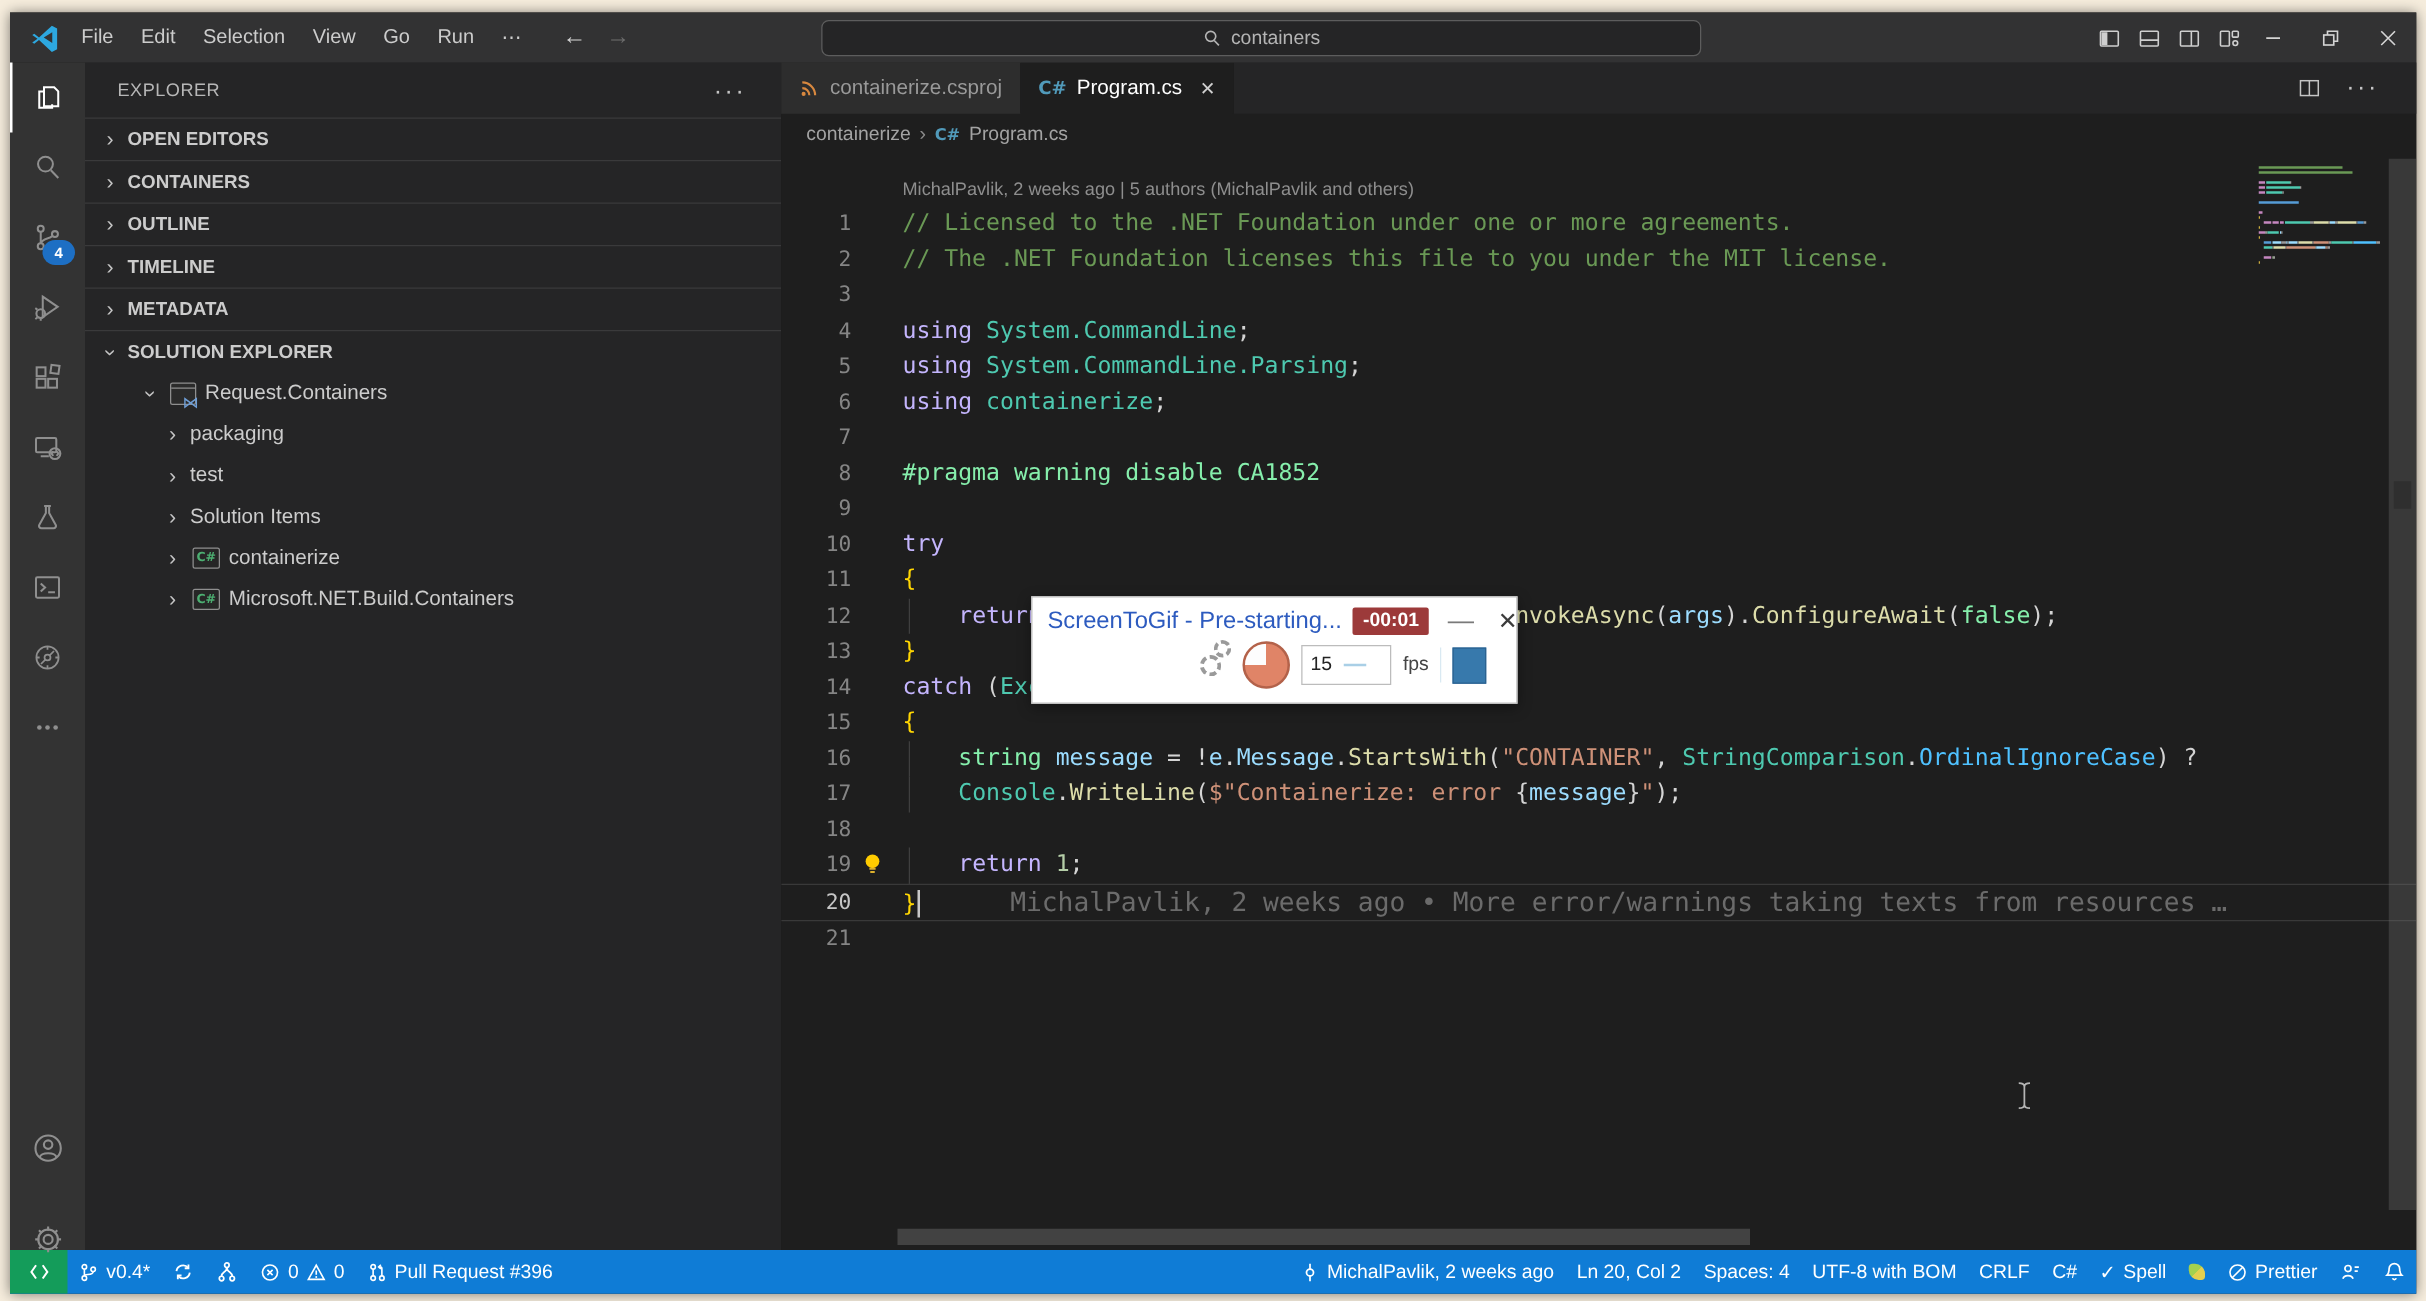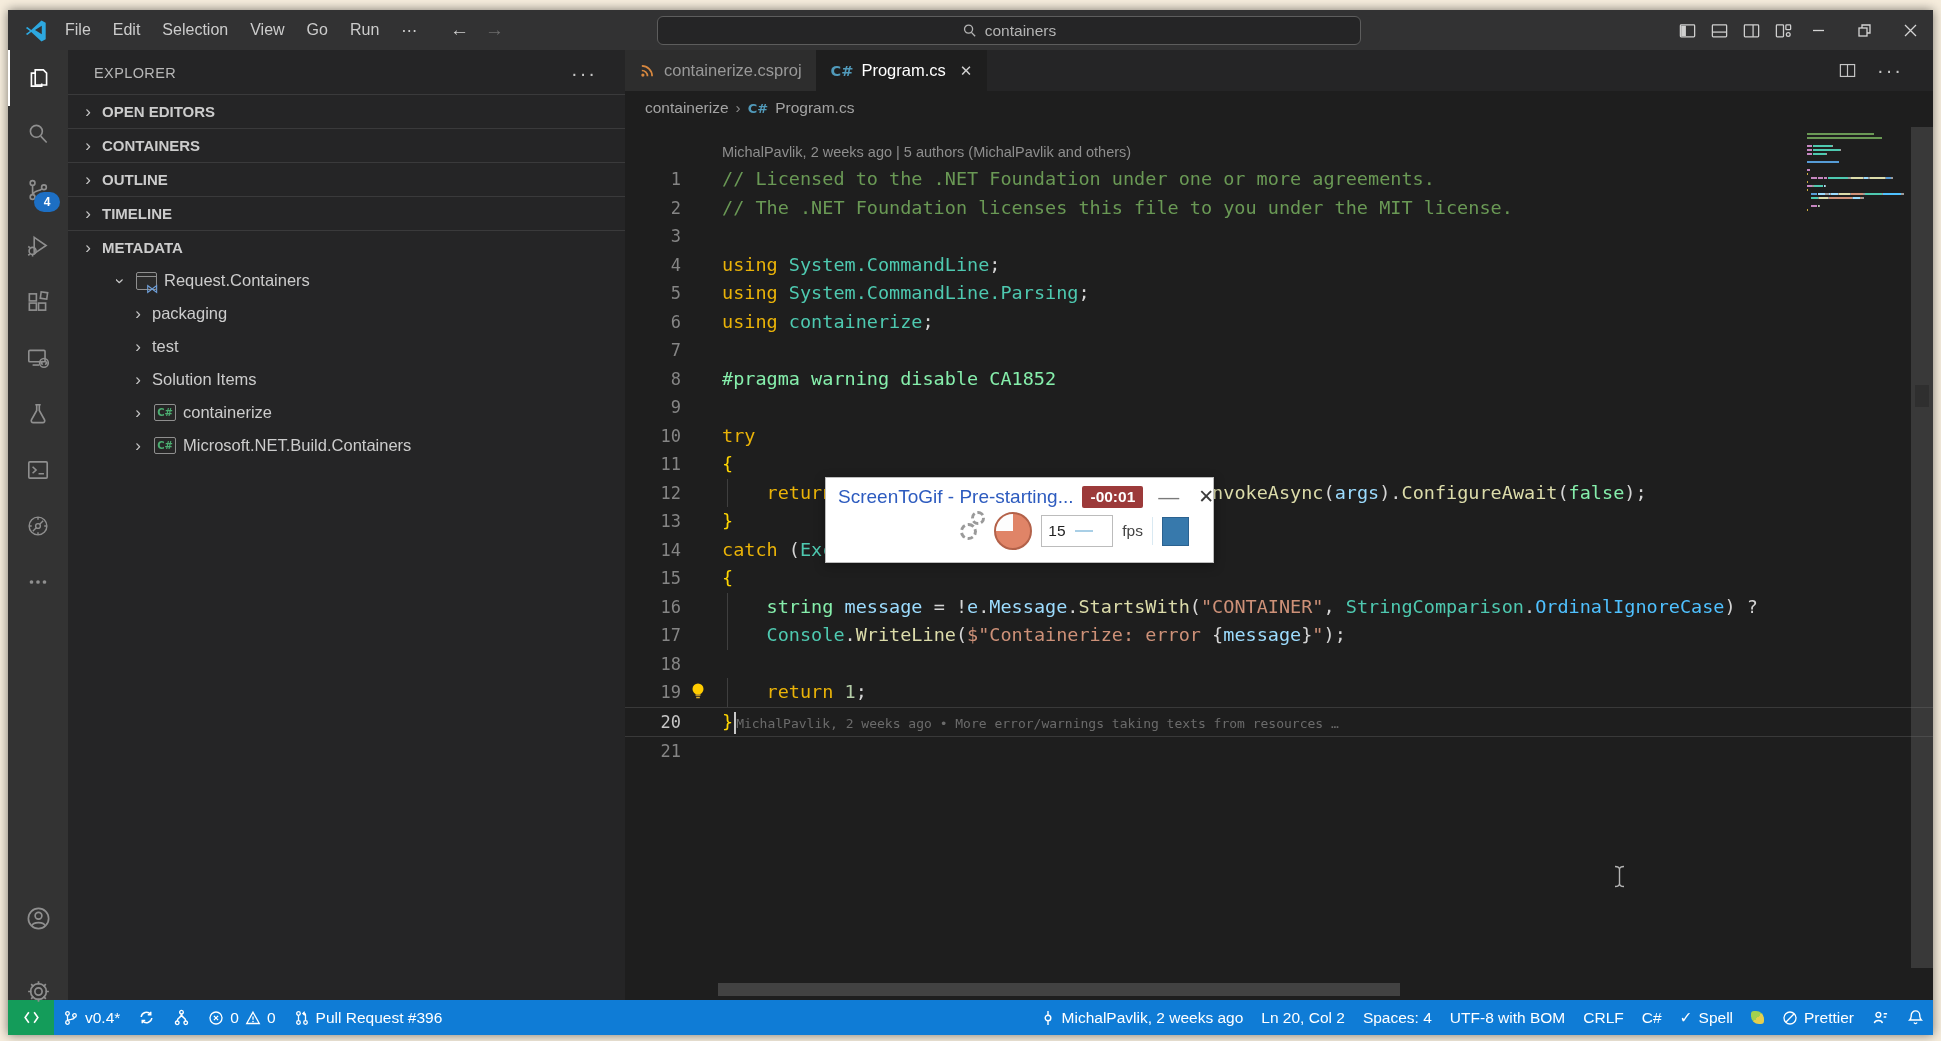--- a/index.html
+++ b/index.html
@@ -78,23 +78,23 @@
   .code{flex:1;position:relative;overflow:hidden;font-family:"DejaVu Sans Mono",monospace}
   .codelens{margin:14px 0 0 97px;height:26px;line-height:26px;color:#8e8e8e;font-size:14.5px;
             font-family:"Liberation Sans",sans-serif}
   .cl{position:relative;height:28.5px;line-height:28.5px;white-space:pre;font-size:18.5px;color:#d4d4d4}
   .cl .num{position:absolute;left:0;top:0;width:56px;text-align:right;color:#858585;font-size:17px}
   .cl .ct{display:inline-block;margin-left:97px}
   .cl.gid::before{content:"";position:absolute;left:102px;top:0;bottom:0;border-left:1px solid #3f3f3f}
   .cl.cur{border-top:1px solid rgba(255,255,255,.12);border-bottom:1px solid rgba(255,255,255,.12)}
   .cl.cur .num{color:#c6c6c6}
   .cursor{display:inline-block;width:2px;height:22px;background:#c8c8c8;vertical-align:middle;margin-left:1px}
-  .blame{color:#6b6b6b;font-size:13px}
+  .blame{margin-left:72px;color:#6b6b6b;font-size:21px}
   .bulb{position:absolute;left:64px;top:3px}
-  .tk.cm{color:#6A9955}.tk.kw{color:#eab308}.tk.kb{color:#86efac}.tk.ns{color:#4EC9B0}
+  .tk.cm{color:#6A9955}.tk.kw{color:#c4b5fd}.tk.kb{color:#86efac}.tk.ns{color:#4EC9B0}
   .tk.fn{color:#DCDCAA}.tk.vr{color:#9CDCFE}.tk.st{color:#CE9178}.tk.nm{color:#B5CEA8}
   .tk.pn{color:#d4d4d4}.tk.br{color:#ffd602}.tk.cb{color:#4FC1FF}
 
   .minimap{position:absolute;top:8px;right:26px;width:100px}
   .mm-line{height:2px;margin-bottom:2px;white-space:nowrap;font-size:0}
   .mm-line span{display:inline-block;height:2px}
   .vscroll{position:absolute;right:0;top:2px;bottom:32px;width:22px;background:rgba(110,110,110,.35)}
   .vscroll .mark{position:absolute;left:4px;top:258px;width:14px;height:22px;background:rgba(40,40,40,.55)}
   .hscroll{position:absolute;left:93px;bottom:4px;width:682px;height:13px;background:rgba(121,121,121,.4)}
   .ibeam{position:absolute;left:988px;top:740px;color:#b5b5b5}
@@ -312,20 +312,24 @@
         <span class="chev r"></span>
         <span>OUTLINE</span>
       </div>
       <div class="section">
         <span class="chev r"></span>
         <span>TIMELINE</span>
       </div>
       <div class="section">
         <span class="chev r"></span>
         <span>METADATA</span>
+      </div>
+      <div class="section">
+        <span class="chev d"></span>
+        <span>SOLUTION EXPLORER</span>
       </div>
       <div class="tree">
         <div class="tree-item ti-1">
           <span class="chev d"></span>
           <span class="sln-icon"></span>
           <span>Request.Containers</span>
         </div>
         <div class="tree-item ti-2">
           <span class="chev r"></span>
           <span>packaging</span>

